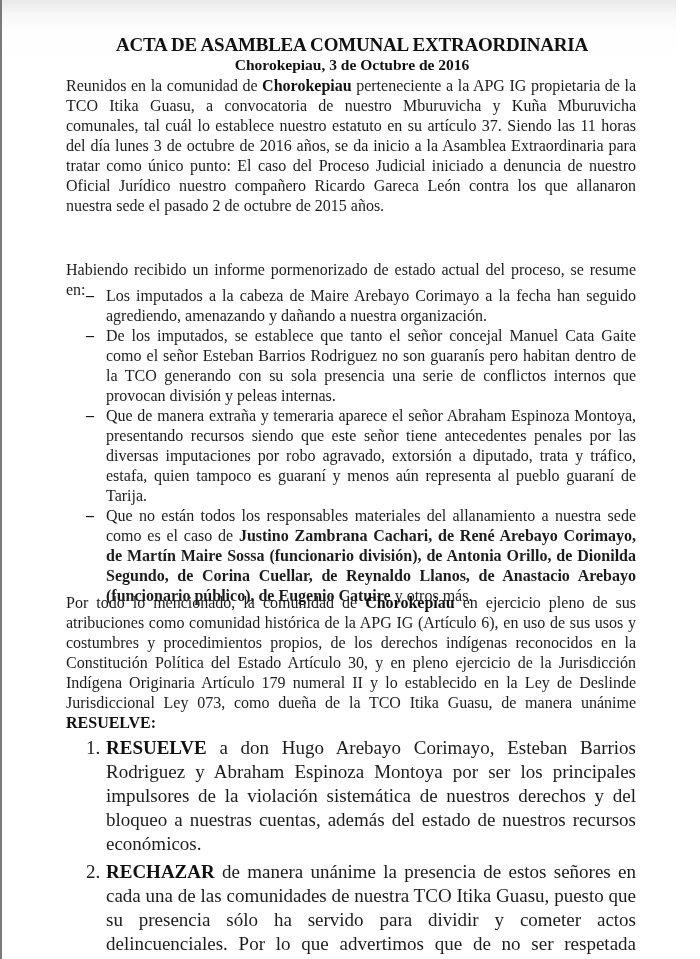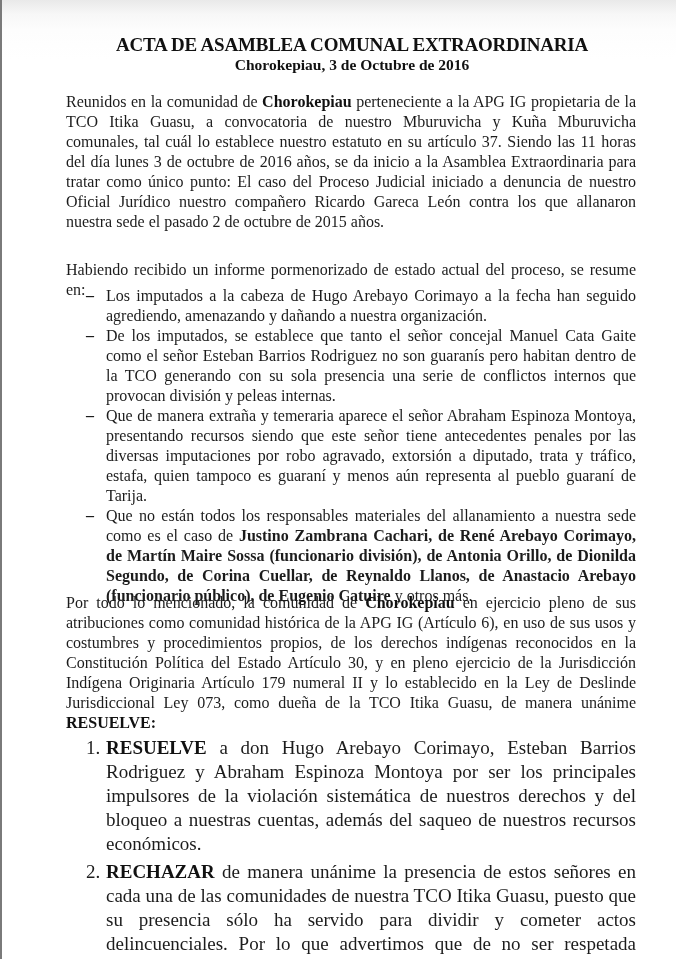--- a/index.html
+++ b/index.html
@@ -46,21 +46,21 @@
     .para {
       position: absolute;
       left: 64px;
       width: 570px;
       font-size: 16px;
       line-height: 20px;
       text-align: justify;
       color: #1c1c1c;
     }
     .para b { color: #111; }
-    .p1 { top: 92px; }
+    .p1 { top: 76px; }
     .p2 { top: 260px; }
     .bullets {
       position: absolute;
       left: 64px;
       top: 286px;
       width: 570px;
       margin: 0;
       padding: 0;
       list-style: none;
       font-size: 16px;
@@ -112,42 +112,42 @@
   <div class="title">ACTA DE ASAMBLEA COMUNAL EXTRAORDINARIA</div>
   <div class="subtitle">Chorokepiau, 3 de Octubre de 2016</div>
 
   <div class="para p1"><span>Reunidos en la comunidad de </span><b>Chorokepiau</b><span> perteneciente a la APG IG propietaria de la TCO Itika Guasu, a convocatoria de nuestro Mburuvicha y Kuña Mburuvicha comunales, tal cuál lo establece nuestro estatuto en su artículo 37.  Siendo las 11 horas del día lunes 3 de octubre de 2016 años, se da inicio a la Asamblea Extraordinaria  para tratar como único punto: El caso del Proceso Judicial iniciado a denuncia de nuestro Oficial Jurídico nuestro compañero Ricardo Gareca León contra los que allanaron nuestra sede el pasado 2 de octubre de 2015 años.</span></div>
 
   <div class="para p2">Habiendo recibido un informe pormenorizado de estado actual del proceso, se resume en:</div>
 
   <ul class="bullets">
     <li>
       <span class="dash">–</span>
-      <span>Los imputados a la cabeza de Hugo Arebayo Corimayo a la fecha han seguido agrediendo, amenazando y dañando a nuestra organización.</span>
+      <span>Los imputados a la cabeza de Maire Arebayo Corimayo a la fecha han seguido agrediendo, amenazando y dañando a nuestra organización.</span>
     </li>
     <li>
       <span class="dash">–</span>
       <span>De los imputados, se  establece que tanto el señor concejal Manuel Cata Gaite como el señor Esteban Barrios Rodriguez no son guaranís pero habitan dentro de la TCO generando con su sola presencia una serie de conflictos internos que provocan división y peleas internas.</span>
     </li>
     <li>
       <span class="dash">–</span>
       <span>Que de manera extraña y temeraria aparece el señor Abraham Espinoza Montoya, presentando recursos siendo que este señor tiene antecedentes penales por las diversas imputaciones por robo agravado, extorsión a diputado, trata y tráfico, estafa, quien tampoco es guaraní y menos aún representa al pueblo guaraní de Tarija.</span>
     </li>
     <li>
       <span class="dash">–</span>
       <span>Que no están todos los responsables materiales del allanamiento a nuestra sede como es el caso de </span><b>Justino Zambrana Cachari, de René Arebayo Corimayo, de Martín Maire Sossa (funcionario división), de Antonia Orillo, de Dionilda Segundo, de Corina Cuellar, de Reynaldo Llanos, de Anastacio Arebayo (funcionario público), de Eugenio Catuire</b><span> y otros más.</span>
     </li>
   </ul>
 
   <div class="para p3"><span>Por todo lo mencionado, la comunidad de </span><b>Chorokepiau</b><span> en ejercicio pleno de sus atribuciones como comunidad histórica de la APG IG (Artículo 6), en uso de sus usos y costumbres y procedimientos propios, de los derechos indígenas reconocidos en la Constitución Política del Estado  Artículo 30, y en pleno ejercicio de la Jurisdicción Indígena Originaria Artículo 179 numeral II y lo establecido en la Ley de Deslinde Jurisdiccional Ley 073, como dueña de la TCO Itika Guasu, de manera unánime </span><b>RESUELVE:</b></div>
 
   <ol class="resolutions">
     <li>
       <span class="num">1.</span>
-      <b>RESUELVE</b><span> a don Hugo Arebayo Corimayo, Esteban Barrios Rodriguez y Abraham Espinoza Montoya por ser los principales impulsores de la violación sistemática de nuestros derechos y del bloqueo a nuestras cuentas, además del saqueo de nuestros recursos económicos.</span>
+      <b>RESUELVE</b><span> a don Hugo Arebayo Corimayo, Esteban Barrios Rodriguez y Abraham Espinoza Montoya por ser los principales impulsores de la violación sistemática de nuestros derechos y del bloqueo a nuestras cuentas, además del estado de nuestros recursos económicos.</span>
     </li>
     <li>
       <span class="num">2.</span>
       <b>RECHAZAR</b><span> de manera unánime la presencia de estos señores en cada una de las comunidades de nuestra TCO Itika Guasu, puesto que su presencia sólo ha servido para dividir y cometer actos delincuenciales. Por lo que advertimos que de no ser respetada nuestra determinación utilizaremos procedimientos incursos en nuestros usos y costumbres,</span>
     </li>
   </ol>
 
 </div>
 
 </body></html>

